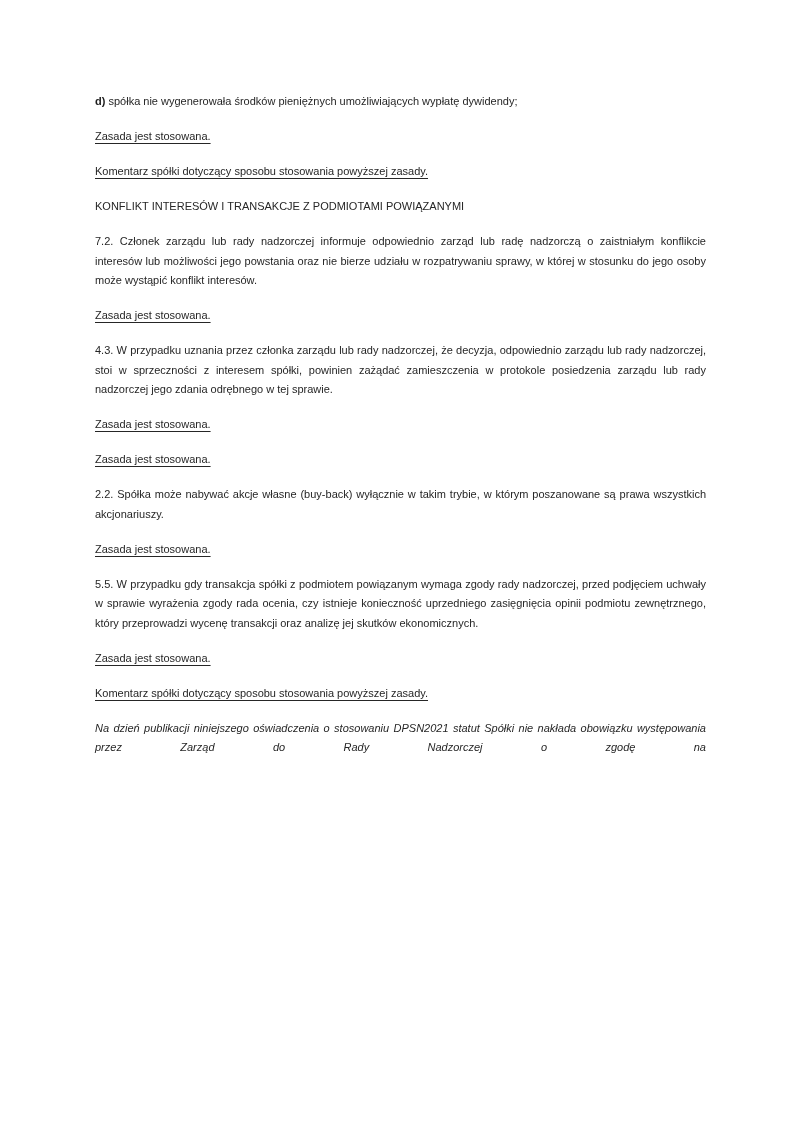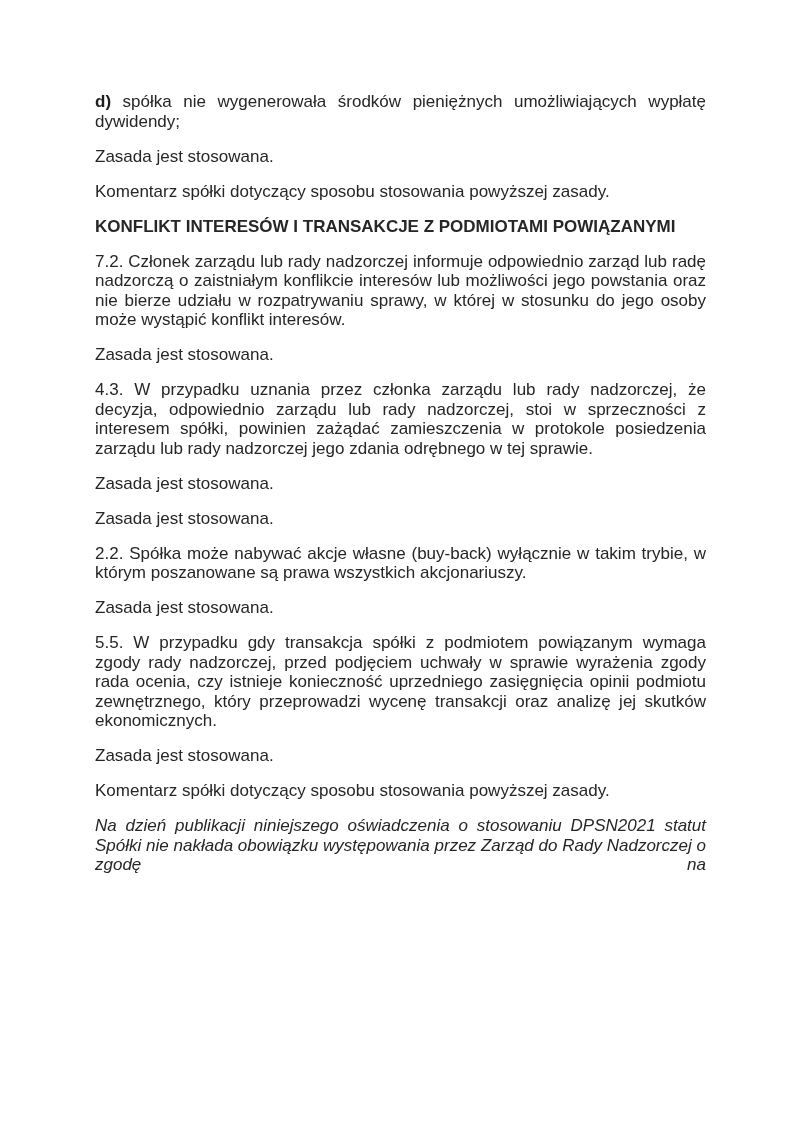--- a/index.html
+++ b/index.html
@@ -13,45 +13,45 @@
       position: relative;
       overflow: hidden;
       font-family: "Liberation Sans", "DejaVu Sans", sans-serif;
       color: #262626;
     }
     .page {
       position: absolute;
       left: 95px;
       top: 92px;
       width: 611px;
-      font-size: 17px;
+      font-size: 11px;
       line-height: 19.5px;
     }
     .para {
       margin: 0 0 15.5px 0;
       text-align: justify;
       text-align-last: left;
     }
     .label {
       font-weight: bold;
       color: #1d1d1d;
     }
     .underline {
+      text-decoration: underline;
       text-underline-offset: 3px;
       text-decoration-thickness: 1px;
       text-align: right;
     }
     .italic {
       font-style: italic;
     }
     .heading {
       text-transform: none;
       letter-spacing: 0;
       text-align: right;
-      font-weight: bold;
     }
     .last-justify {
       text-align-last: justify;
     }
   </style>
 </head>
 <body>
 
 <div class="page">
 

